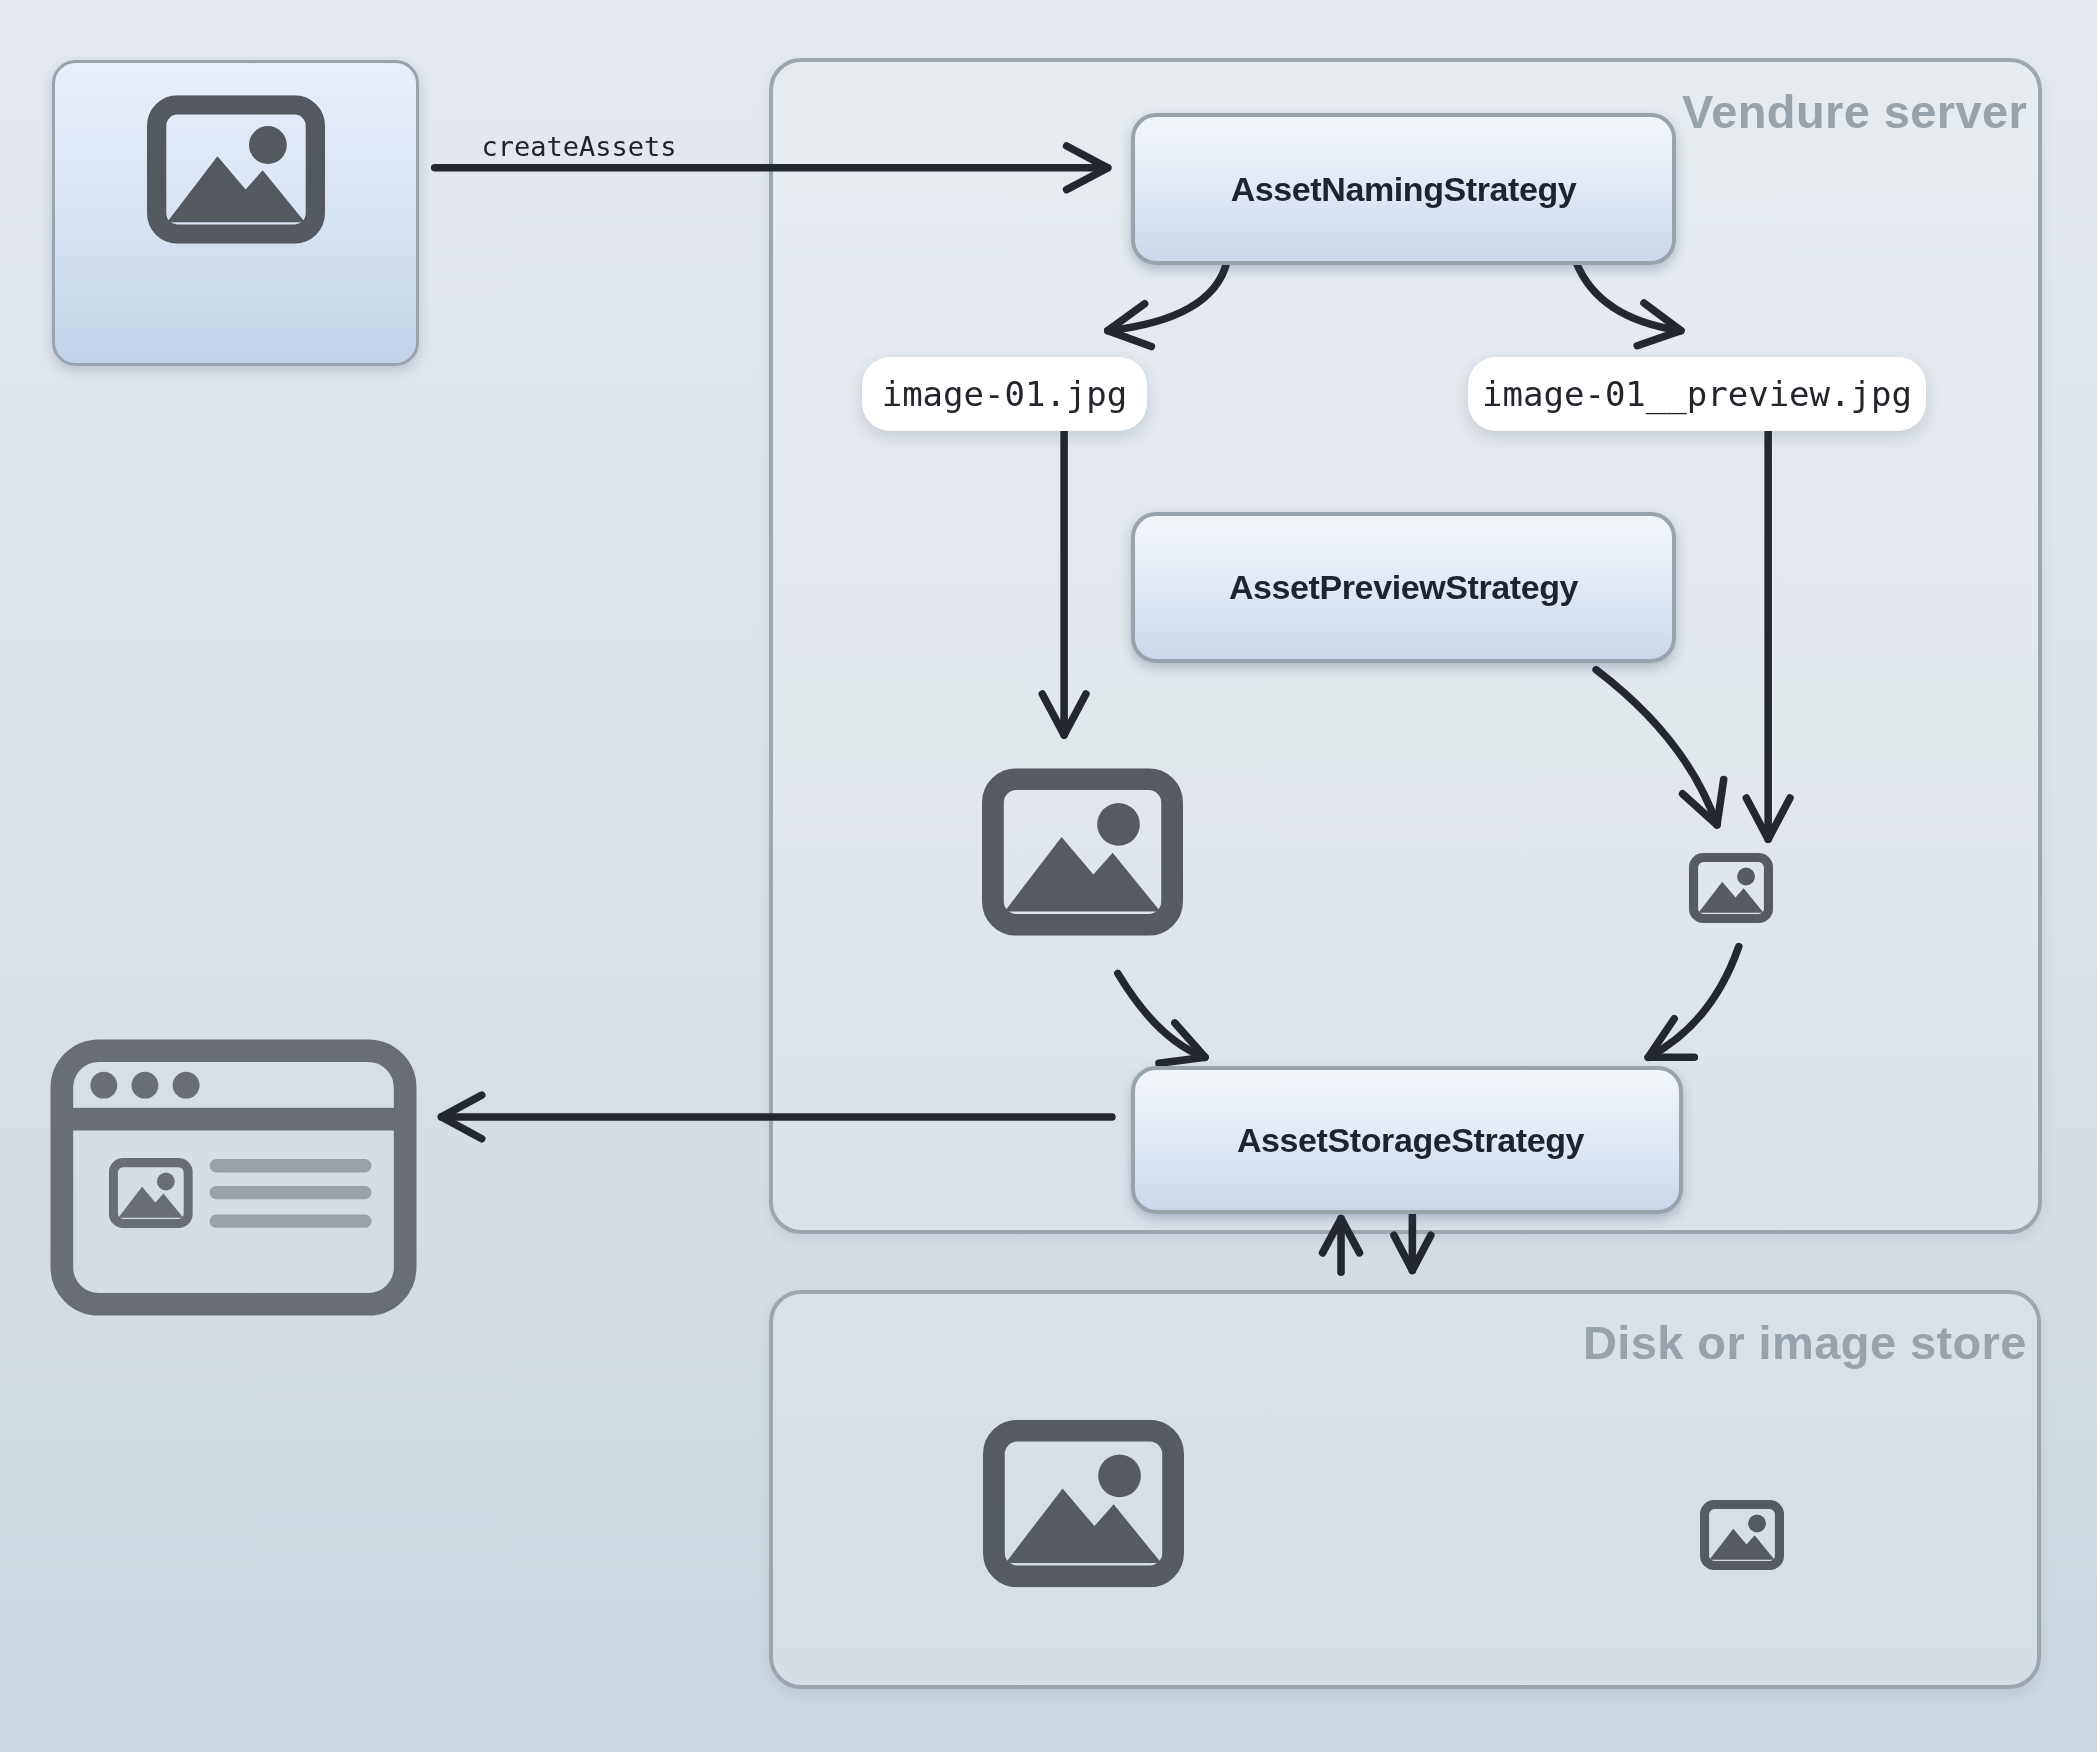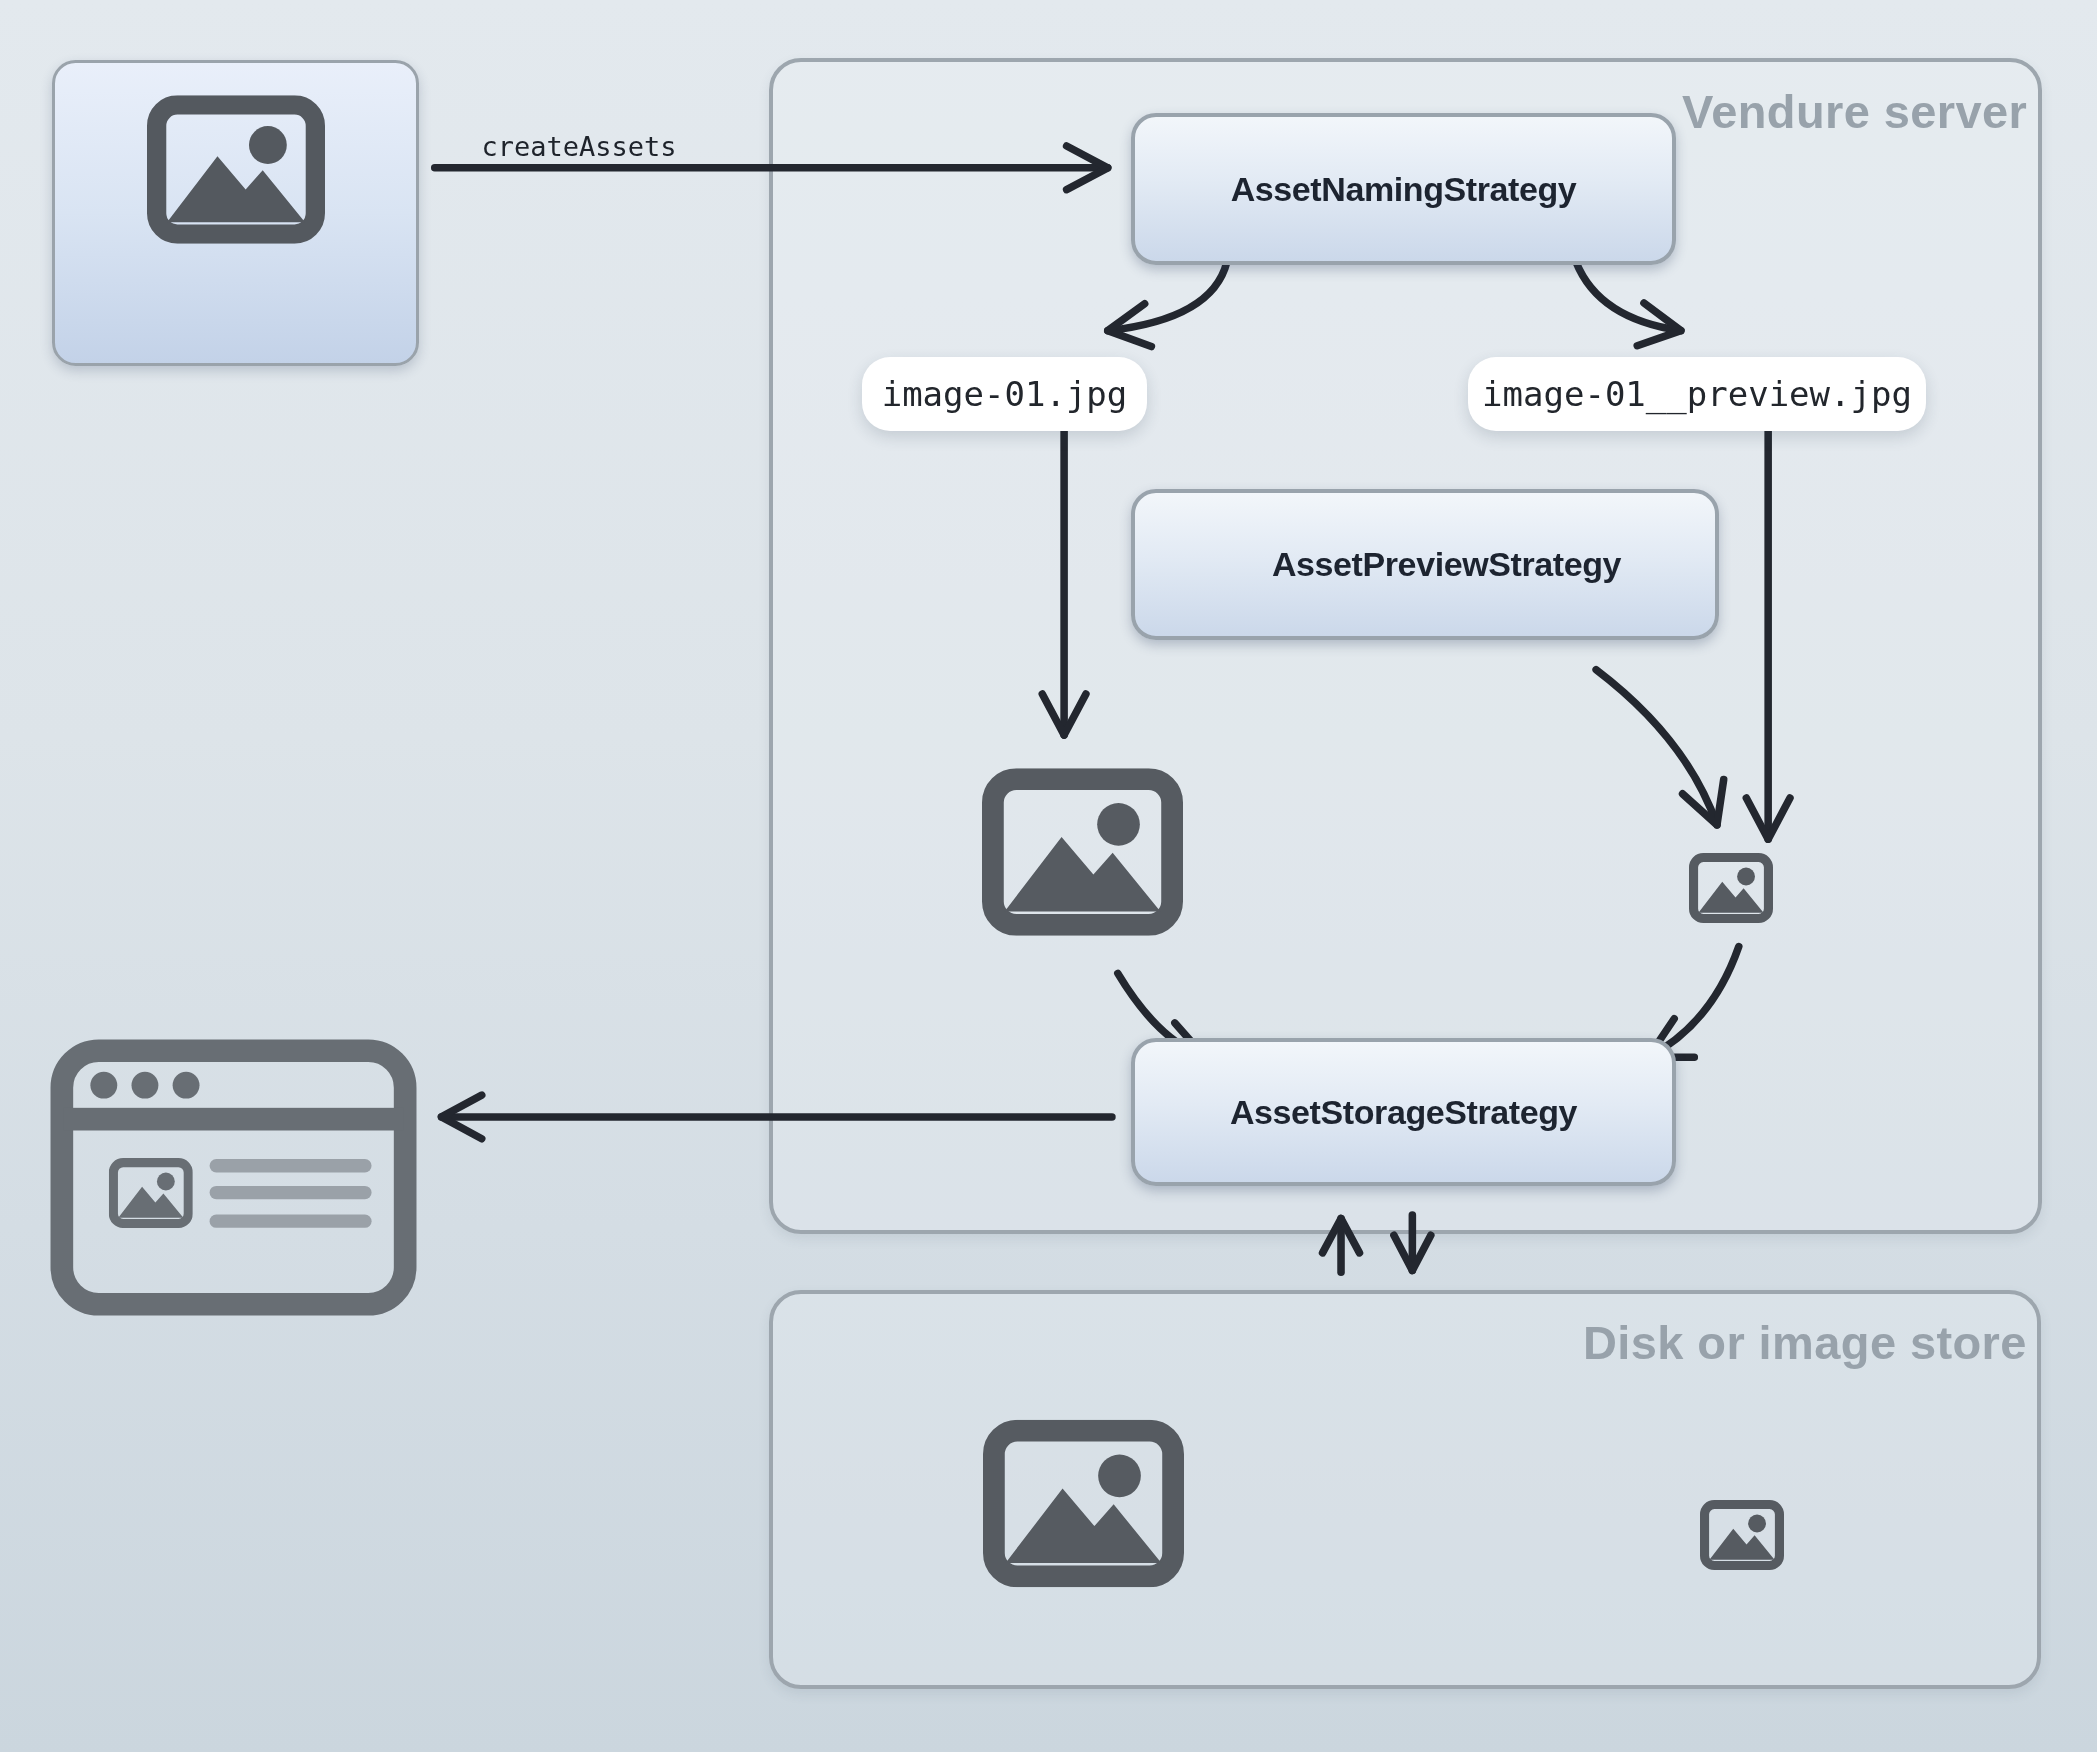--- a/index.html
+++ b/index.html
@@ -123,30 +123,30 @@
   </div>
 
   <div class="mono-label" style="left:470px;top:131px;width:218px;">createAssets</div>
 
   <div class="node" style="left:1131px;top:113px;width:537px;height:144px;">AssetNamingStrategy</div>
 
   <div class="chip" style="left:862px;top:341px;width:285px;height:74px;">image-01.jpg</div>
 
   <div class="chip" style="left:1468px;top:341px;width:458px;height:74px;">image-01__preview.jpg</div>
 
-  <div class="node" style="left:1131px;top:489px;width:537px;height:143px;padding-left:43px;">AssetPreviewStrategy</div>
+  <div class="node" style="left:1131px;top:512px;width:537px;height:143px;">AssetPreviewStrategy</div>
 
   <svg class="pic-icon" style="left:982px;top:766px;width:201px;height:172px;" viewBox="0 0 24 20">
     <use href="#picto-image"></use>
   </svg>
   <svg class="pic-icon" style="left:1689px;top:852px;width:84px;height:72px;" viewBox="0 0 24 20">
     <use href="#picto-image"></use>
   </svg>
 
-  <div class="node" style="left:1131px;top:1038px;width:537px;height:140px;">AssetStorageStrategy</div>
+  <div class="node" style="left:1131px;top:1066px;width:537px;height:140px;padding-left:7px;">AssetStorageStrategy</div>
 
   <svg style="position:absolute;left:50px;top:1039px;" width="367" height="277" viewBox="0 0 437 330">
     <rect x="14" y="14" width="409" height="302" rx="44" fill="none" stroke="#686e74" stroke-width="27"></rect>
     <rect x="16" y="82" width="405" height="27" fill="#686e74"></rect>
     <circle cx="64" cy="55" r="16" fill="#686e74"></circle>
     <circle cx="113" cy="55" r="16" fill="#686e74"></circle>
     <circle cx="162" cy="55" r="16" fill="#686e74"></circle>
     <svg x="70" y="140" width="100" height="87" viewBox="0 0 24 20" style="color:#686e74">
       <use href="#picto-image"></use>
     </svg>

